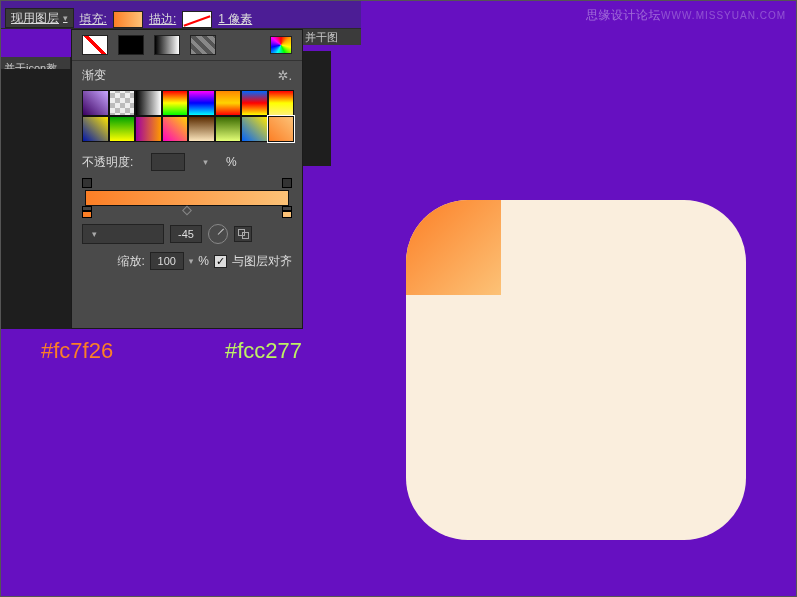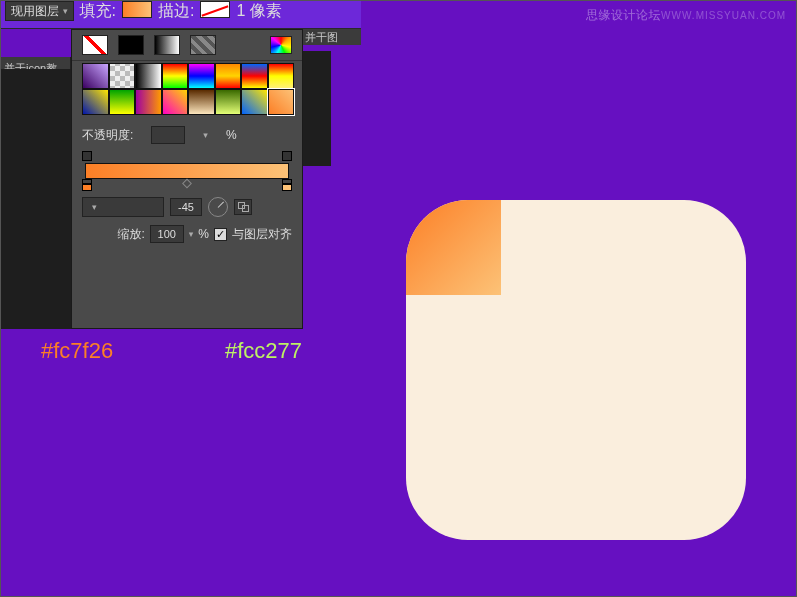--- a/index.html
+++ b/index.html
@@ -1,26 +1,26 @@
 <!DOCTYPE html>
 <html><head>
   <meta charset="utf-8">
   <style>
     * { margin: 0; padding: 0; box-sizing: border-box; font-family: "Microsoft YaHei", "SimSun", sans-serif; }
     body { width: 797px; height: 597px; background: #6610c1; position: relative; overflow: hidden; border: 1px solid #555; }
     
     
-    .options-bar { position: absolute; top: 0; left: 0; width: 360px; height: 28px; background: #6d28d9; display: flex; align-items: flex-start; gap: 6px; padding: 0 4px; color: #ddd; font-size: 12px; border-bottom: 1px solid #2a2a2a; }
+    .options-bar { position: absolute; top: 0; left: 0; width: 360px; height: 28px; background: #4c1d95; display: flex; align-items: flex-end; gap: 6px; padding: 0 4px; color: #ddd; font-size: 12px; border-bottom: 1px solid #2a2a2a; text-decoration: underline; }
     .combo { background: #3a3a3a; border: 1px solid #222; height: 20px; display: flex; align-items: center; padding: 0 5px; color: #ddd; }
     .combo .arrow { margin-left: 4px; font-size: 9px; color: #aaa; }
     .swatch { width: 30px; height: 17px; border: 1px solid #222; display: inline-block; }
     .swatch-orange { background: linear-gradient(90deg,#fc7f26,#fcc277); }
     .swatch-nostroke { background: #fff; position: relative; }
     .swatch-nostroke::after { content:""; position:absolute; left:0; top:50%; width:100%; height:2px; background:red; transform:rotate(-20deg); }
-    .label { color:#ddd; font-size:16px; }
+    .label { color:#ddd; font-size:12px; }
     
     
     .tab-frag { position:absolute; top:28px; left:0; width:70px; height:22px; background:#3b3b3b; color:#ccc; font-size:11px; display:flex; align-items:center; padding-left:3px; border-right:1px solid #222;margin-top:28px; }
     .tab-frag-r { position:absolute; top:28px; left:302px; width:58px; height:16px; background:#3b3b3b; color:#ccc; font-size:11px; display:flex; align-items:center; padding-left:2px; }
     .ruler { position:absolute; top:50px; left:0; width:70px; height:18px; background:#3a3a3a; color:#bbb; font-size:9px; display:flex; align-items:flex-start; justify-content:flex-end; padding-right:4px; border-top:1px solid #222;margin-top:44px;}
     .darkcanvas { position:absolute; top:68px; left:0; width:70px; height:260px; background:#1e1e1e; }
     .darkcanvas2{ position:absolute; top:50px; left:302px; width:28px; height:115px; background:#1e1e1e; }
 
     
     .popup { position:absolute; top:28px; left:70px; width:232px; height:300px; background:#4a4a4a; border:1px solid #1a1a1a; color:#ddd; font-size:12px; }
@@ -128,20 +128,24 @@
 
 <div class="popup">
   <div class="popup-header">
     <div class="type-sw t-solid"></div>
     <div class="type-sw t-fill"></div>
     <div class="type-sw t-grad"></div>
     <div class="type-sw t-pat"></div>
     <div class="rainbow-sw"></div>
   </div>
 
+  <div class="preset-row">
+    <span>渐变</span>
+    <span class="gear">✲.</span>
+  </div>
 
   <div class="presets">
     <div class="prow">
       <div class="psw g1"></div>
       <div class="psw g2"></div>
       <div class="psw g3"></div>
       <div class="psw g4"></div>
       <div class="psw g5"></div>
       <div class="psw g6"></div>
       <div class="psw g7"></div>

